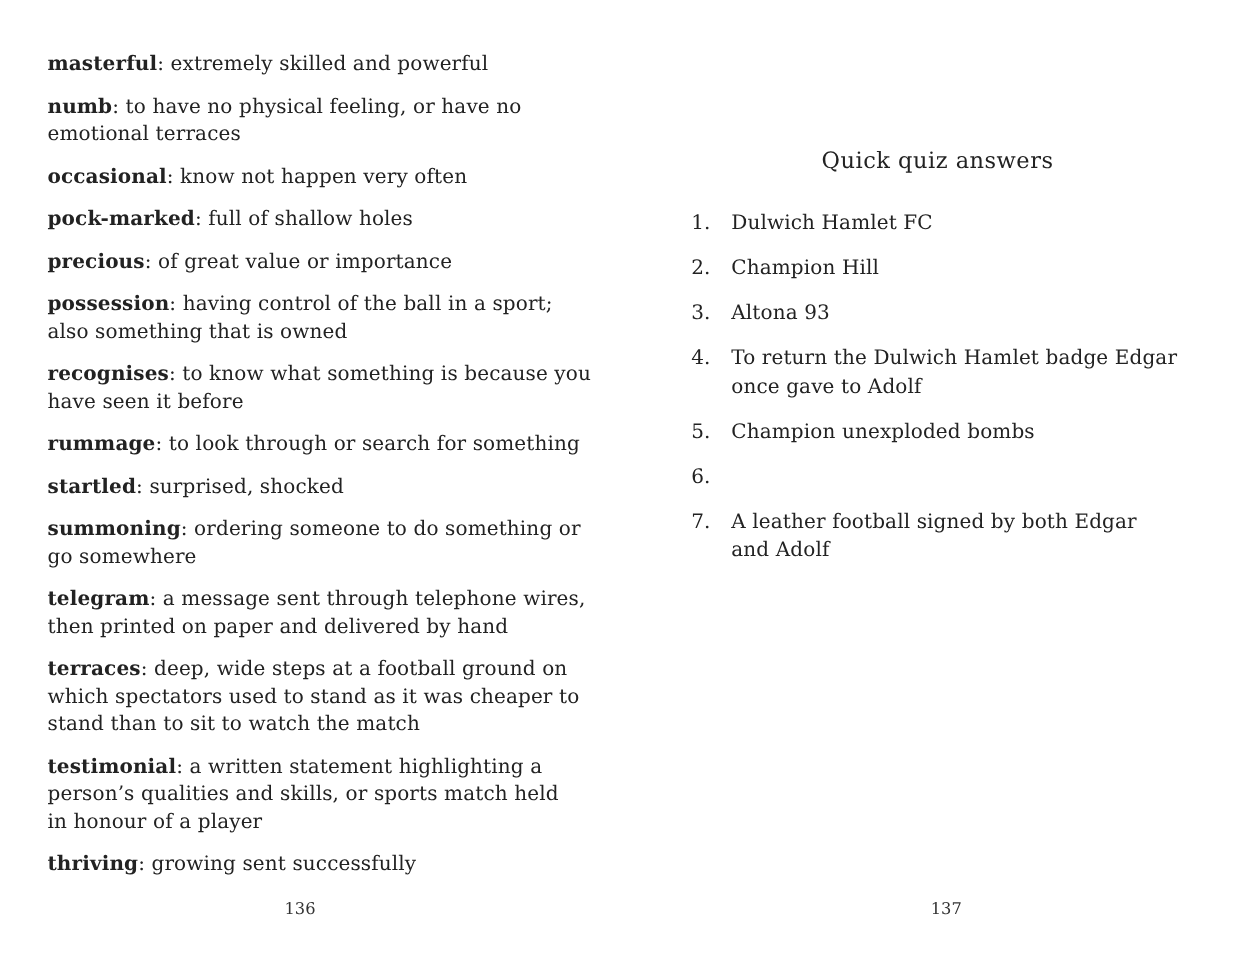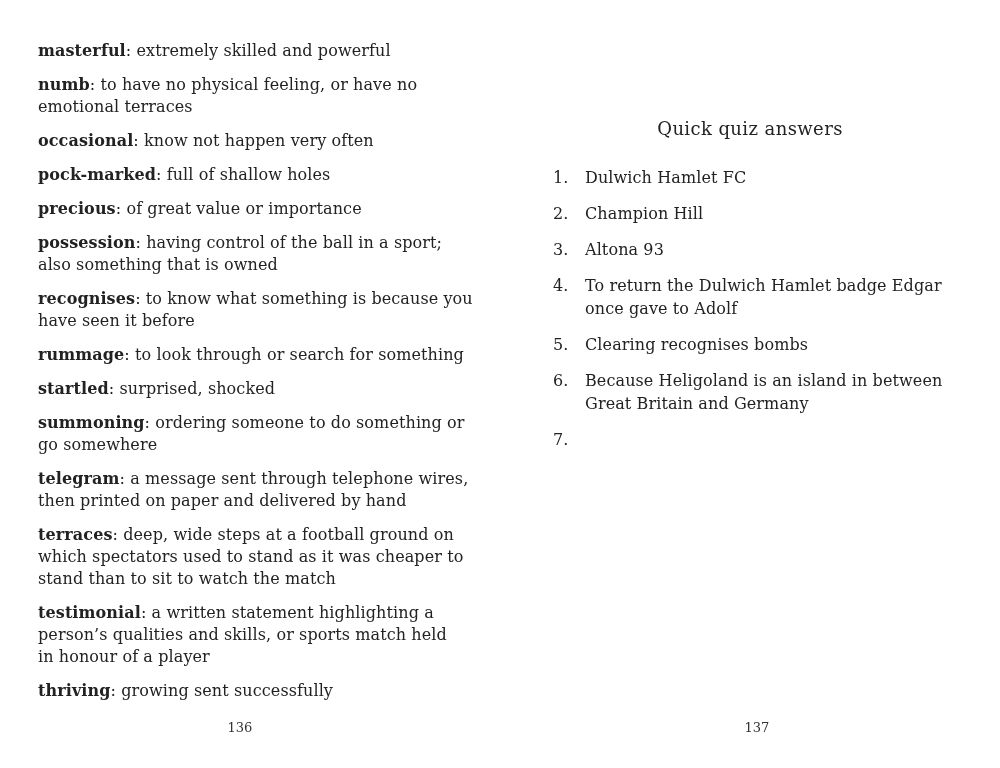--- a/index.html
+++ b/index.html
@@ -151,29 +151,29 @@
         </li>
 
         <li class="answer-item">
           <span class="answer-num">4.</span>
           <span class="answer-text">To return the Dulwich Hamlet badge Edgar
 once gave to Adolf</span>
         </li>
 
         <li class="answer-item">
           <span class="answer-num">5.</span>
-          <span class="answer-text">Clearing recognises bombs</span>
+          <span class="answer-text">Champion unexploded bombs</span>
         </li>
 
         <li class="answer-item">
           <span class="answer-num">6.</span>
-          <span class="answer-text">Because Heligoland is an island in between
-Great Britain and Germany</span>
         </li>
 
         <li class="answer-item">
           <span class="answer-num">7.</span>
+          <span class="answer-text">A leather football signed by both Edgar
+and Adolf</span>
         </li>
       </ol>
     <div class="page-number pn-right">137</div>
   </div>
 
 </div>
 
 </body></html>

